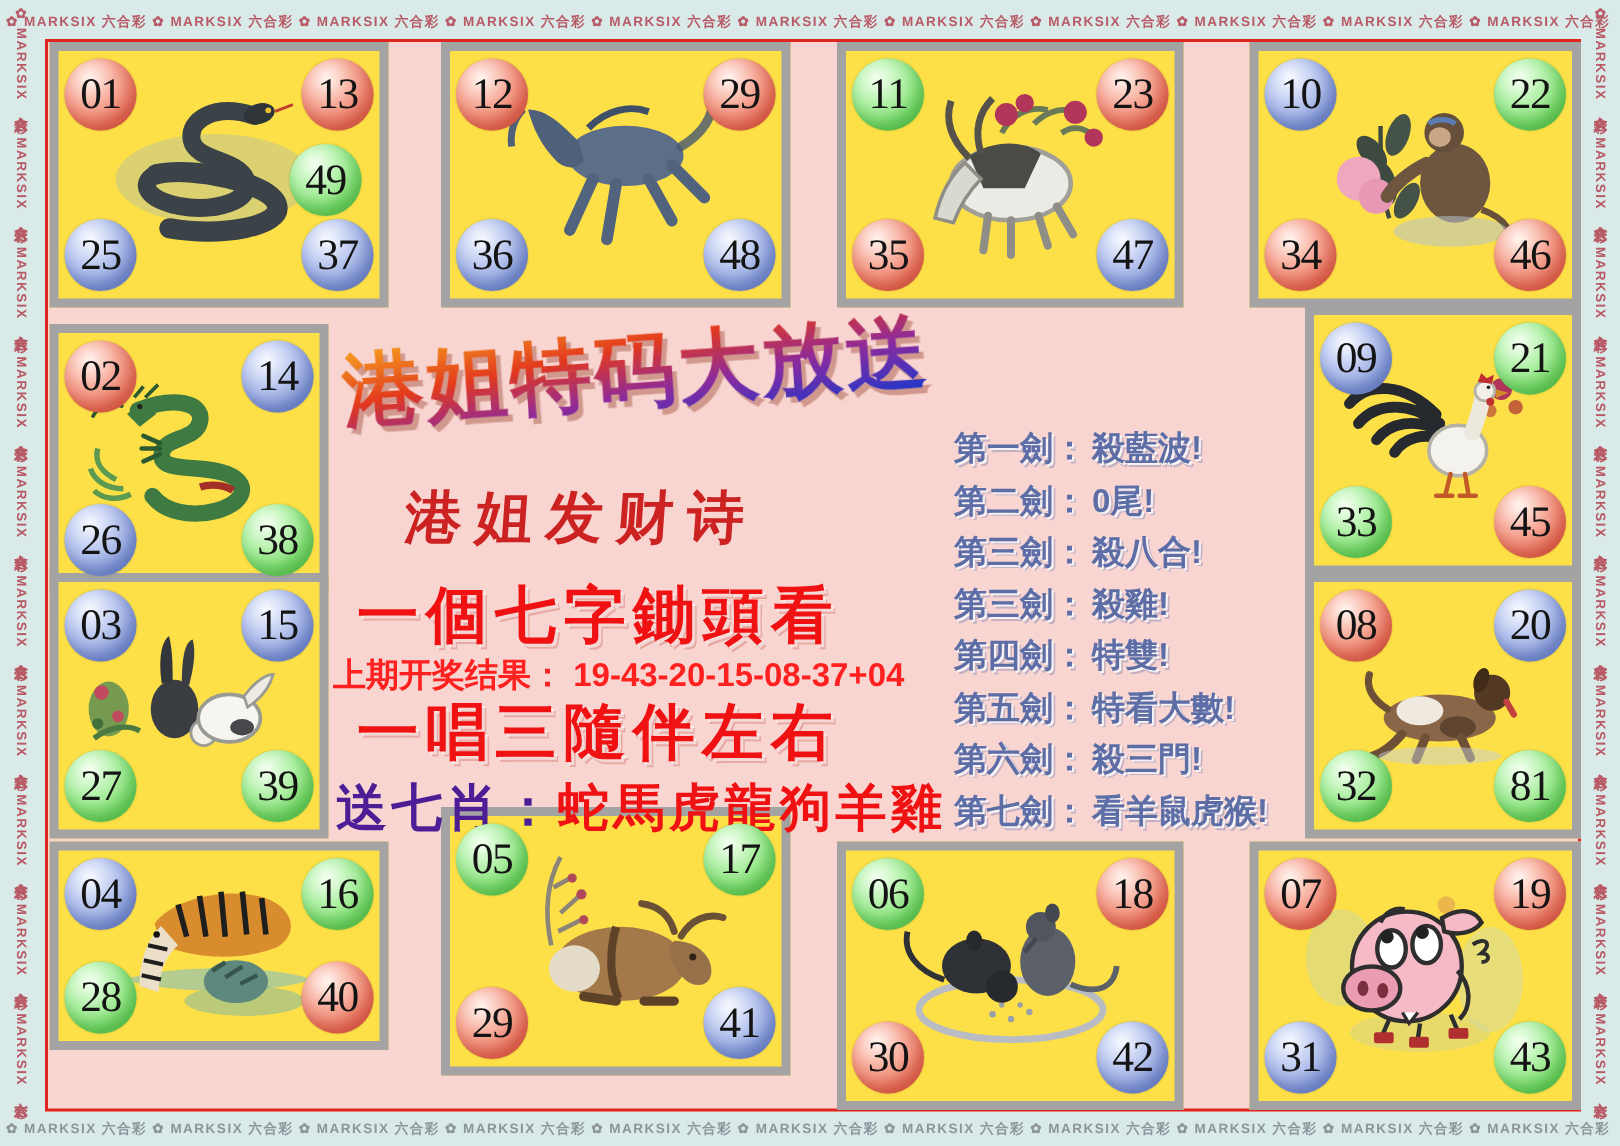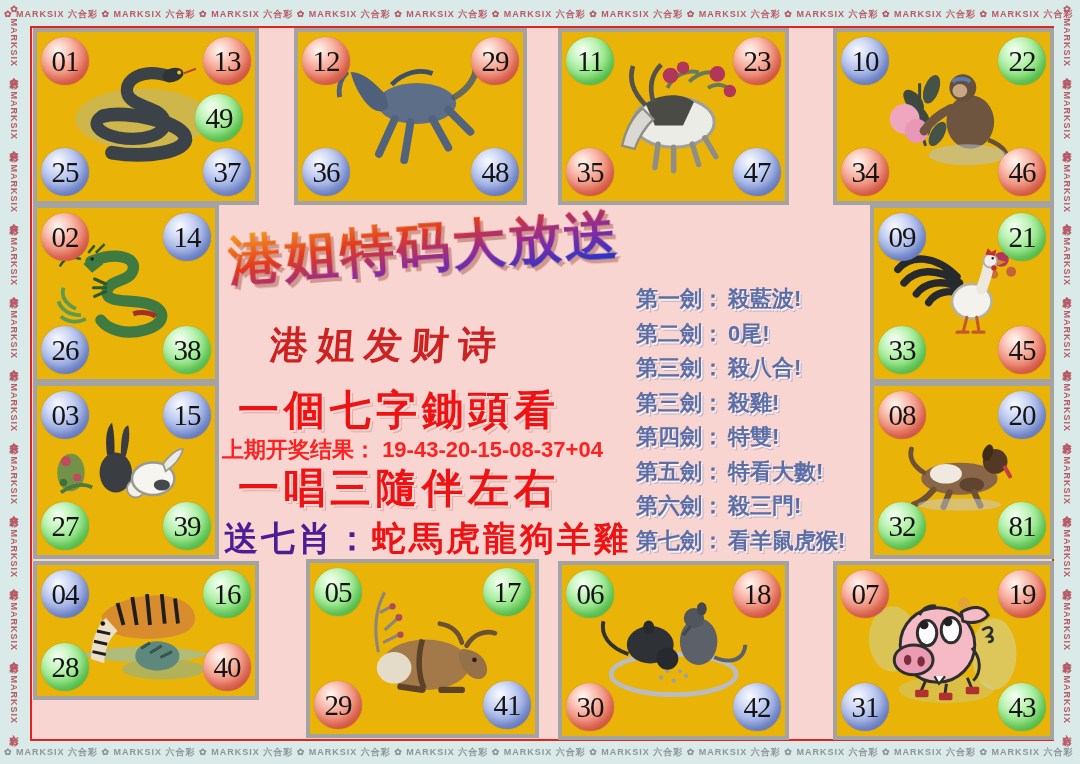--- a/index.html
+++ b/index.html
@@ -11,21 +11,21 @@
   .strip.h{left:4px;right:4px;height:20px;line-height:20px;}
   .strip.top{top:4px;}
   .strip.bottom{bottom:2px;color:#8d949b;}
   .strip.v{top:4px;bottom:4px;width:20px;writing-mode:vertical-rl;line-height:20px;}
   .strip.left{left:4px;}
   .strip.right{right:3px;}
   
   .frame{position:absolute;left:30px;top:26px;width:1024px;height:715px;background:#f8d5d1;
          border:2px solid #e02520;box-sizing:border-box;}
   
-  .card{position:absolute;background:#eab308;border:4px solid #a3a3a3;box-sizing:border-box;}
+  .card{position:absolute;background:#fde047;border:6px solid #a3a3a3;box-sizing:border-box;}
   .card svg{position:absolute;left:8%;top:5%;width:84%;height:90%;}
   
   .ball{position:absolute;width:48px;height:48px;border-radius:50%;display:flex;align-items:center;
         justify-content:center;font-family:"Liberation Serif",serif;font-size:29px;color:#141414;
         letter-spacing:-1px;z-index:3;}
   .ball.red{background:radial-gradient(circle at 35% 28%, #ffefe9 4%, #f7ab9a 38%, #ef7b66 70%, #e45a46);
             box-shadow:inset -4px -6px 9px rgba(160,40,20,.38), 0 0 1px rgba(120,30,20,.5);}
   .ball.blue{background:radial-gradient(circle at 35% 28%, #f3f6ff 4%, #bac7ef 38%, #92a6e0 70%, #7b90d6);
              box-shadow:inset -4px -6px 9px rgba(40,60,140,.38), 0 0 1px rgba(40,60,130,.5);}
   .ball.green{background:radial-gradient(circle at 35% 28%, #efffec 4%, #b0f0a6 38%, #7fe06f 70%, #62d251);
@@ -151,21 +151,21 @@
 <path d="M66 17 C69 14.5 75 14.5 78 17" stroke="#5b7cb2" stroke-width="2.5" fill="none"></path>
 <path d="M65 35 C57 39 51 44 47 50" stroke="#6e5540" stroke-width="6" fill="none" stroke-linecap="round"></path>
 <path d="M90 56 C101 60 106 67 101 75" stroke="#66503c" stroke-width="3" fill="none"></path>
 <ellipse cx="76" cy="66" rx="26" ry="7" fill="#b6c2ca" opacity="0.55"></ellipse>
       </svg>
       <span class="ball blue pos-tl">10</span>
       <span class="ball green pos-tr">22</span>
       <span class="ball red pos-bl">34</span>
       <span class="ball red pos-br">46</span>
     </div>
-    <div class="card" style="left: 33px; top: 204px; width: 186px; height: 179px;">
+    <div class="card" style="left: 33px; top: 216px; width: 186px; height: 179px;">
       <svg viewBox="0 0 120 80" preserveAspectRatio="xMidYMid meet">
         <path d="M20 52 C12 48 8 42 10 35 M24 57 C14 57 8 52 6 46 M28 60 C20 64 12 62 8 58" stroke="#5c9a52" stroke-width="3" fill="none"></path>
 <path d="M32 14 C52 6 68 10 66 20 C64 31 46 28 45 38 C44 48 64 44 78 48 C93 52 93 64 75 69 C60 73 46 69 40 61" fill="none" stroke="#3e7a42" stroke-width="9" stroke-linecap="round"></path>
 <path d="M66 56 C72 54 80 55 84 58" stroke="#a23028" stroke-width="4" fill="none"></path>
 <path d="M26 16 l10 -8 l6 8 l-9 7 z" fill="#3e7a42"></path>
 <path d="M30 7 l5 -6 M36 7 l7 -7 M24 12 C16 9 10 12 7 18" stroke="#2c5a30" stroke-width="2" fill="none"></path>
 <circle cx="33" cy="12" r="1.4" fill="#202020"></circle>
 <path d="M44 32 l-9 -4 M44 35 l-10 0 M44 38 l-9 4" stroke="#2c5a30" stroke-width="2.5" stroke-linecap="round"></path>
       </svg>
       <span class="ball red pos-tl">02</span>
@@ -240,21 +240,21 @@
 <path d="M41 21 l4 15 M51 17 l3 19 M61 15 l2 21 M71 15 l2 20 M80 18 l2 17" stroke="#1e1e1e" stroke-width="2.6"></path>
 <path d="M33 31 C26 38 23 48 23 59 L32 62 C32 52 36 44 41 40 Z" fill="#ecdfc8"></path>
 <path d="M27 40 l9 2 M25 47 l9 2 M24 54 l9 2" stroke="#1e1e1e" stroke-width="2"></path>
 <circle cx="31" cy="35" r="1.5" fill="#111"></circle>
       </svg>
       <span class="ball blue pos-tl">04</span>
       <span class="ball green pos-tr">16</span>
       <span class="ball green pos-bl">28</span>
       <span class="ball red pos-br">40</span>
     </div>
-    <div class="card" style="left: 294px; top: 559px; width: 233px; height: 179px; margin-left: 12px;">
+    <div class="card" style="left: 294px; top: 538px; width: 233px; height: 179px;">
       <svg viewBox="0 0 120 80" preserveAspectRatio="xMidYMid meet">
         <path d="M32 42 C29 28 30 15 36 4 M36 28 l10 -9 M33 17 l9 -5 M35 36 l12 -6" stroke="#8d8678" stroke-width="2" fill="none"></path>
 <circle cx="45" cy="20" r="2.2" fill="#b04a5a"></circle>
         <circle cx="41" cy="13" r="2" fill="#b04a5a"></circle>
         <circle cx="46" cy="31" r="2" fill="#b04a5a"></circle>
 <ellipse cx="62" cy="50" rx="28" ry="16" fill="#a3794a"></ellipse>
 <ellipse cx="42" cy="52" rx="11" ry="10" fill="#e4dcc9"></ellipse>
 <path d="M60 34 C57 44 57 56 61 65" stroke="#5d4228" stroke-width="3.5" fill="none"></path>
 <path d="M85 40 C94 40 101 46 101 53 C101 59 95 61 90 57 C85 53 83 47 83 43 Z" fill="#967049"></path>
 <path d="M88 38 C92 31 99 28 106 30" stroke="#6a5034" stroke-width="3" fill="none" stroke-linecap="round"></path>

